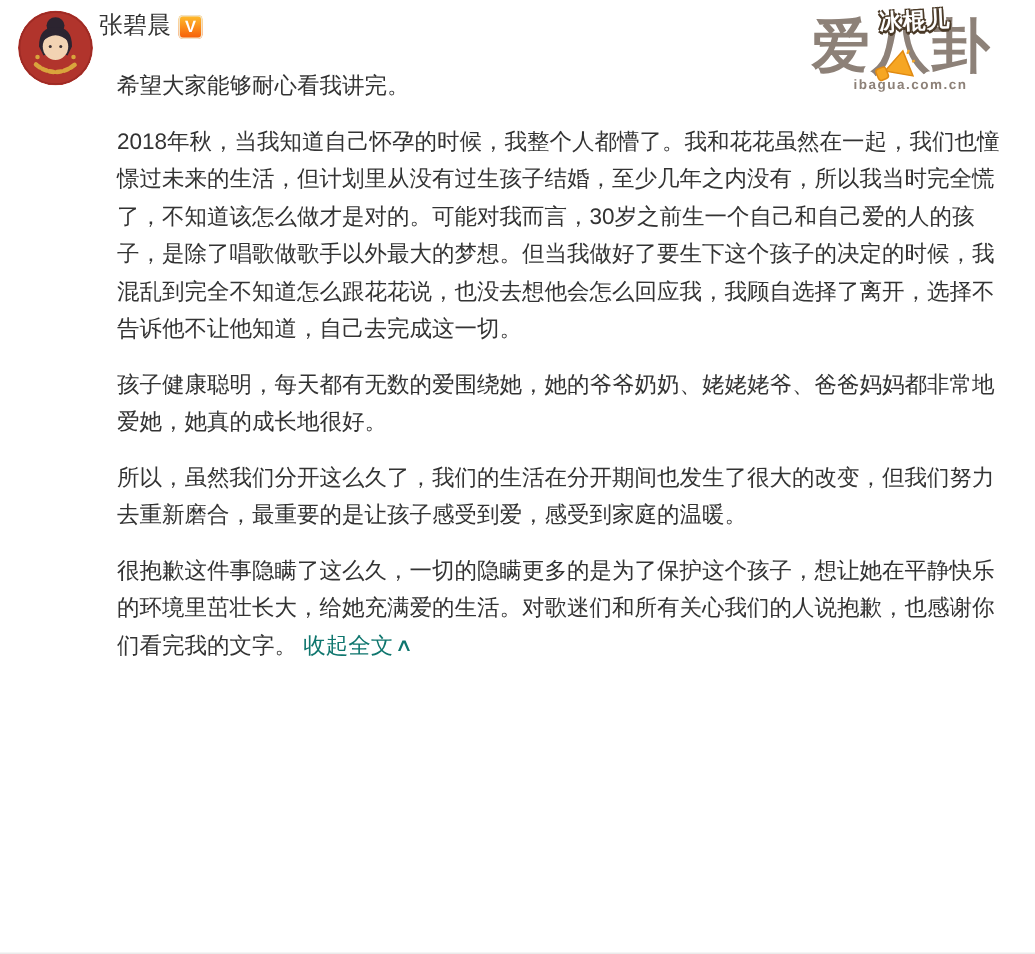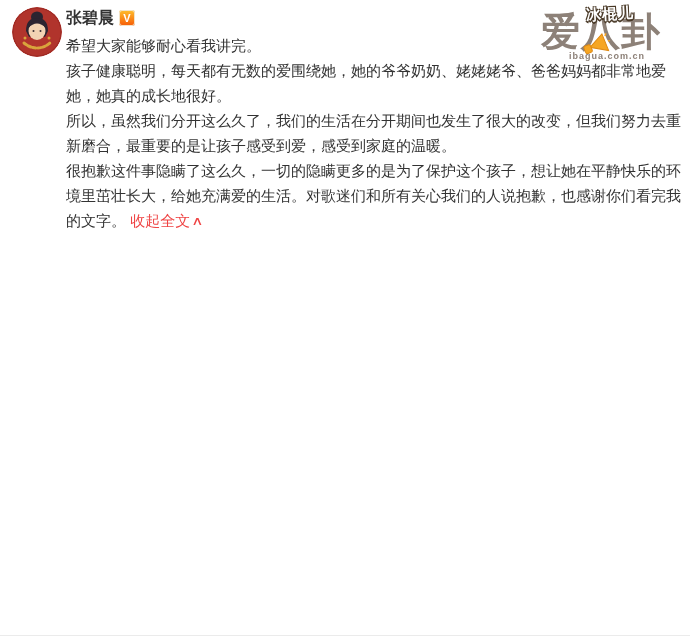--- a/index.html
+++ b/index.html
@@ -15,38 +15,38 @@
     position:absolute;left:12px;top:7px;width:50px;height:50px;
     border-radius:50%;overflow:hidden;cursor:pointer;
   }
 
   
   .header{
     position:absolute;left:66px;top:8px;height:20px;
     display:flex;align-items:center;gap:5px;
   }
   .username{
-    font-size:16px;font-weight:700;color:#333333;line-height:20px;cursor:pointer;
+    font-size:16px;font-weight:400;color:#333333;line-height:20px;cursor:pointer;
   }
   .v-badge{
     width:16px;height:16px;border-radius:3px;
     background:linear-gradient(180deg,#ffc02e 0%,#f7640a 90%);
     color:#ffffff;font-size:11px;font-weight:700;
     display:flex;align-items:center;justify-content:center;
     box-shadow:0 0 0 1px #f2e3c9 inset;
   }
 
   
   .content{
     position:absolute;left:66px;top:33px;width:616px;
     font-size:15px;line-height:25px;color:#333333;
   }
-  .content p{margin:0;padding:0;}
+  .content p{margin:12px;padding:0;}
   .collapse-link{
-    color:#ef4444;text-decoration:none;cursor:pointer;white-space:nowrap;
+    color:#0f766e;text-decoration:none;cursor:pointer;white-space:nowrap;
   }
   .collapse-caret{
     font-size:12px;display:inline-block;transform:scaleX(1.4);
     margin-left:3px;vertical-align:1px;
   }
 
   
   .wm-brand{
     position:absolute;left:541px;top:10px;width:148px;height:52px;
     color:#8d8178;pointer-events:none;
@@ -105,20 +105,21 @@
         <line x1="28" y1="14" x2="30" y2="14" stroke="#f6a623" stroke-width="1.5"></line>
       </g>
     </svg>
     <div class="wm-url">ibagua.com.cn</div>
   </div>
 
   <div class="wm-corner">冰棍儿</div>
 
   <div class="content">
     <p>希望大家能够耐心看我讲完。</p>
+    <p>2018年秋，当我知道自己怀孕的时候，我整个人都懵了。我和花花虽然在一起，我们也憧憬过未来的生活，但计划里从没有过生孩子结婚，至少几年之内没有，所以我当时完全慌了，不知道该怎么做才是对的。可能对我而言，30岁之前生一个自己和自己爱的人的孩子，是除了唱歌做歌手以外最大的梦想。但当我做好了要生下这个孩子的决定的时候，我混乱到完全不知道怎么跟花花说，也没去想他会怎么回应我，我顾自选择了离开，选择不告诉他不让他知道，自己去完成这一切。</p>
     <p>孩子健康聪明，每天都有无数的爱围绕她，她的爷爷奶奶、姥姥姥爷、爸爸妈妈都非常地爱她，她真的成长地很好。</p>
     <p>所以，虽然我们分开这么久了，我们的生活在分开期间也发生了很大的改变，但我们努力去重新磨合，最重要的是让孩子感受到爱，感受到家庭的温暖。</p>
     <p><span>很抱歉这件事隐瞒了这么久，一切的隐瞒更多的是为了保护这个孩子，想让她在平静快乐的环境里茁壮长大，给她充满爱的生活。对歌迷们和所有关心我们的人说抱歉，也感谢你们看完我的文字。</span>
       <a class="collapse-link"><span>收起全文</span><span class="collapse-caret">∧</span></a>
     </p>
   </div>
 
 </div>
 
 </body></html>

